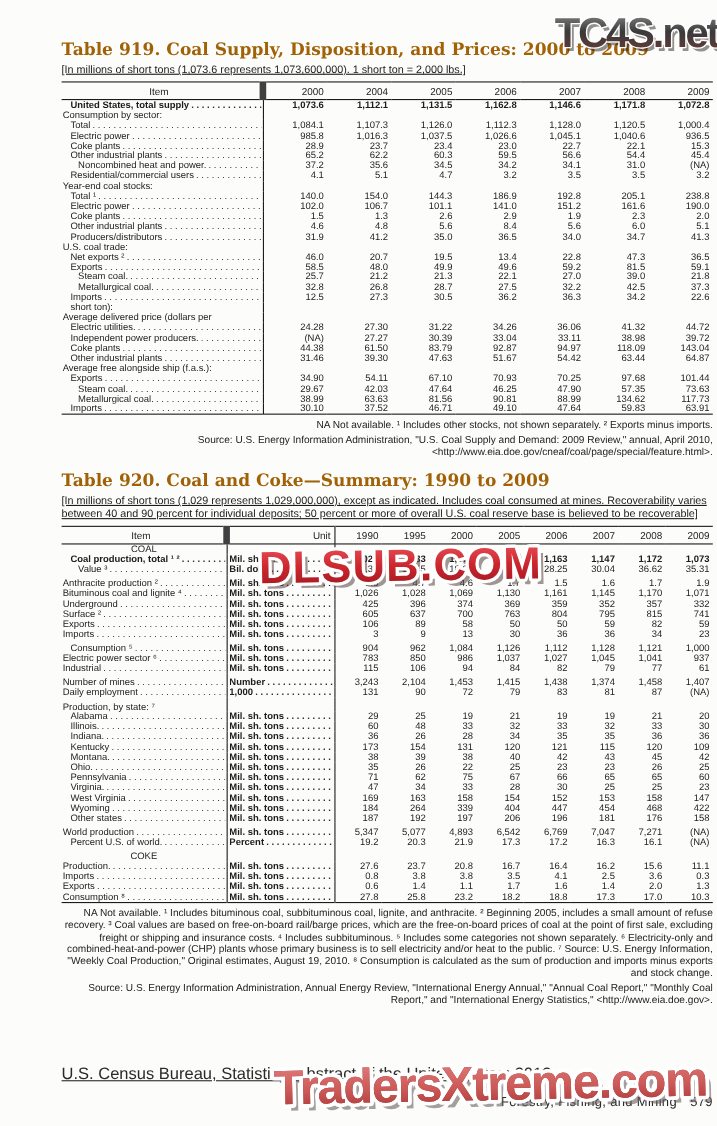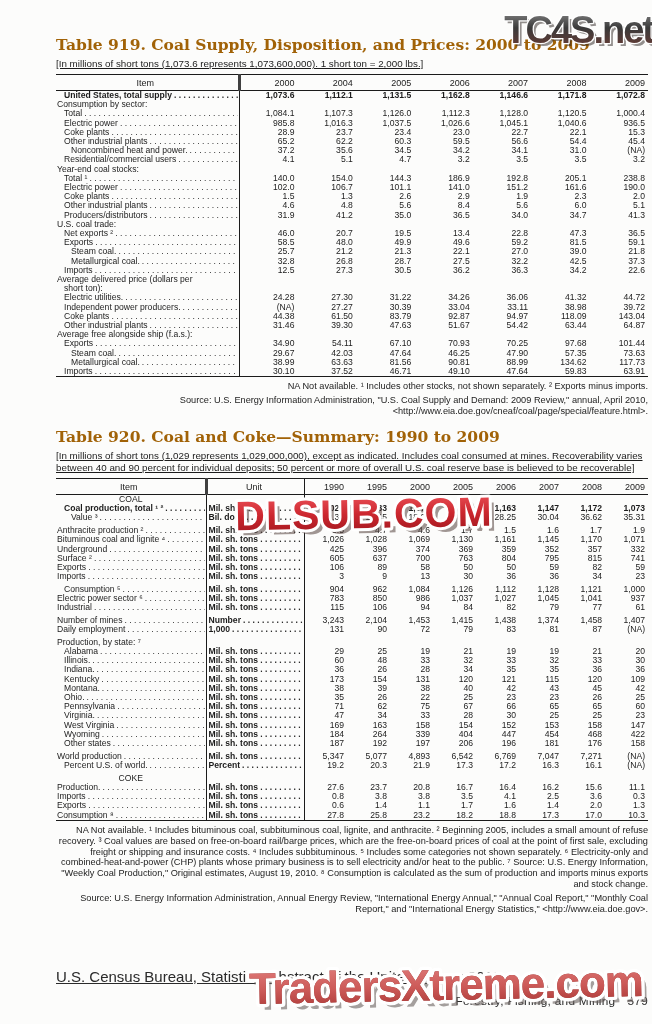--- a/index.html
+++ b/index.html
@@ -6,22 +6,22 @@
   .page{position:relative;width:652px;height:1024px;background:#fcfcfb;overflow:hidden;
         font-family:"Liberation Sans",sans-serif;color:#1c1c1c;}
   .sec{position:absolute;left:56px;width:592px;}
   #sec919{top:36px;}
   #sec920{top:428px;}
   h1.ttl{font-family:"DejaVu Serif",serif;font-weight:bold;font-size:15.5px;line-height:18px;margin:0 0 4px 0;color:#a16207;}
   p.sub{font-size:9.8px;line-height:12px;margin:0 0 4px 0;text-decoration:underline;}
   table.stat{width:592px;border-collapse:collapse;table-layout:fixed;
              border-top:1.5px solid #1b1b1b;border-bottom:1.5px solid #1b1b1b;}
   table.stat th{font-weight:normal;font-size:9px;padding:3px 3px 2px 0;border-bottom:1px solid #1b1b1b;}
-  th.item-h{border-right:3px solid #404040;}
-  th.unit-h{text-align:center;border-right:1.6px solid #1b1b1b;}
+  th.item-h{border-right:6px solid #404040;}
+  th.unit-h{text-align:right;border-right:1.6px solid #1b1b1b;}
   th.year{text-align:right;}
   td{padding:0;font-size:8.6px;line-height:9.2px;vertical-align:bottom;}
   td.item{border-right:1px solid #1b1b1b;padding-right:1px;}
   td.unit{border-right:1.6px solid #1b1b1b;padding-left:2px;padding-right:1px;font-weight:bold;}
   td.val{text-align:right;padding-right:3px;}
   tr.gap td{padding-top:3.5px;}
   .ind0{padding-left:1px;}
   .ind1{padding-left:8px;}
   .ind2{padding-left:15px;}
   .b{font-weight:bold;}
@@ -345,31 +345,31 @@
             </td>
             <td class="val">12.5</td>
             <td class="val">27.3</td>
             <td class="val">30.5</td>
             <td class="val">36.2</td>
             <td class="val">36.3</td>
             <td class="val">34.2</td>
             <td class="val">22.6</td>
           </tr>
           <tr>
+            <td class="item ind1">short ton):</td>
+            <td class="val"></td>
+            <td class="val"></td>
+            <td class="val"></td>
+            <td class="val"></td>
+            <td class="val"></td>
+            <td class="val"></td>
+            <td class="val"></td>
+          </tr>
+          <tr>
             <td class="item ind0">Average delivered price (dollars per</td>
-            <td class="val"></td>
-            <td class="val"></td>
-            <td class="val"></td>
-            <td class="val"></td>
-            <td class="val"></td>
-            <td class="val"></td>
-            <td class="val"></td>
-          </tr>
-          <tr>
-            <td class="item ind1">short ton):</td>
             <td class="val"></td>
             <td class="val"></td>
             <td class="val"></td>
             <td class="val"></td>
             <td class="val"></td>
             <td class="val"></td>
             <td class="val"></td>
           </tr>
           <tr>
             <td class="item ind1">

